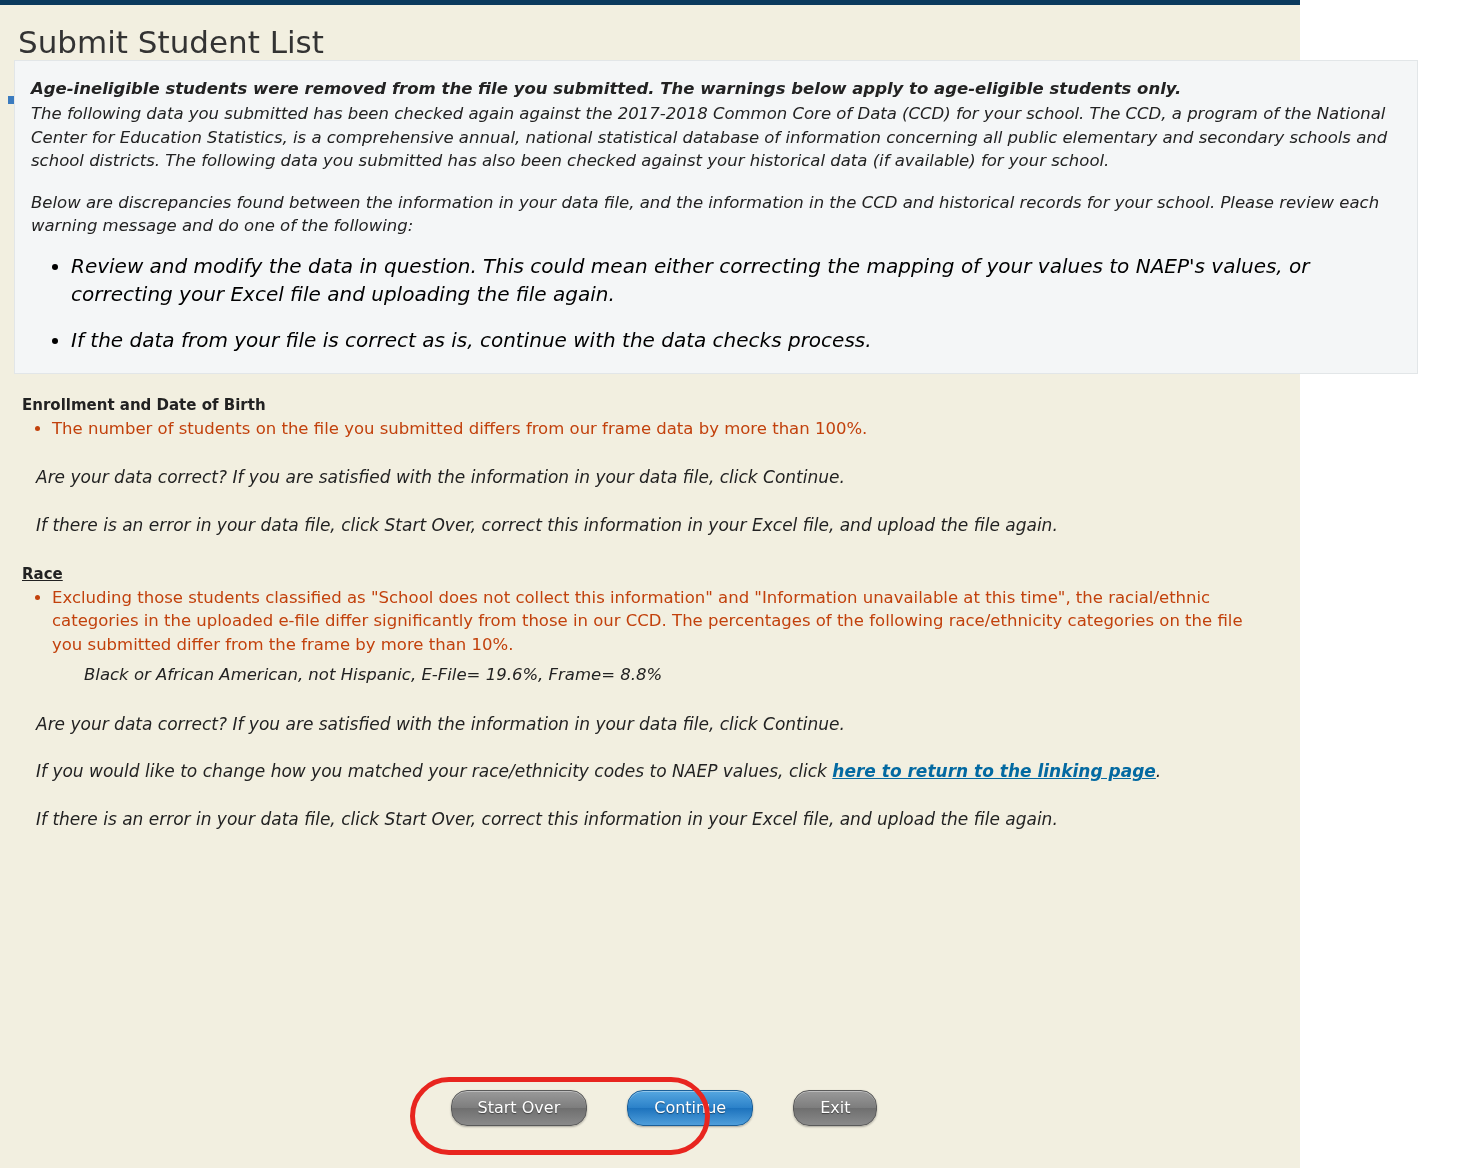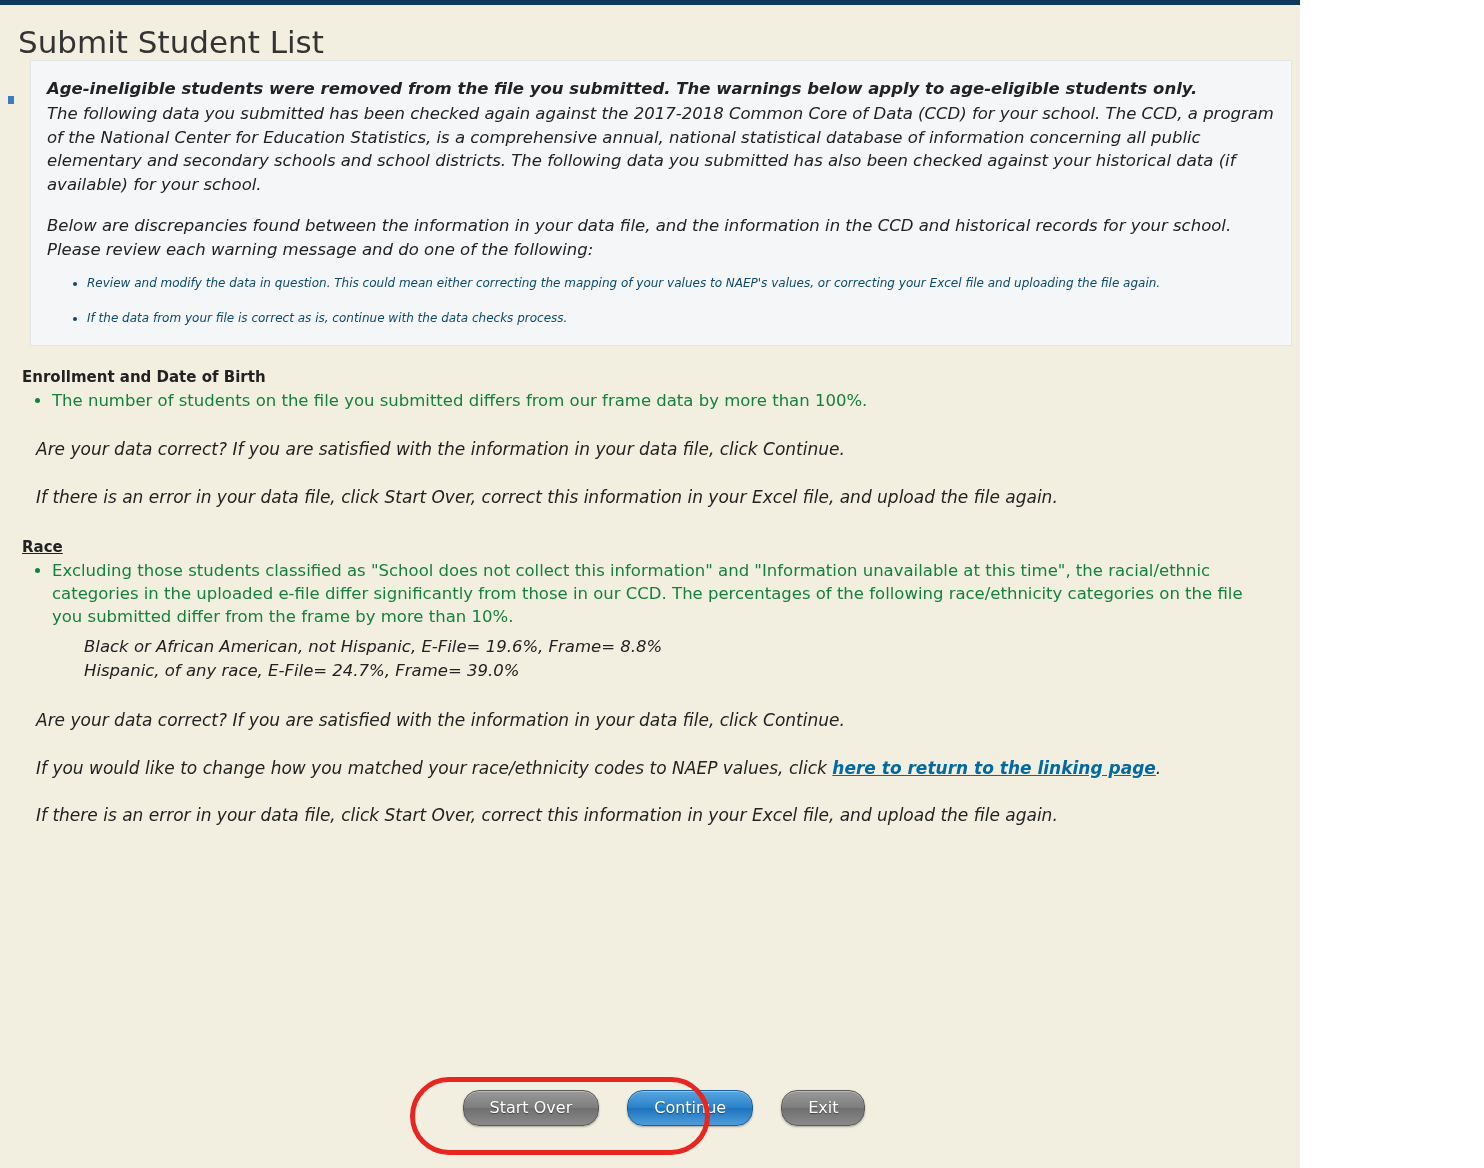--- a/index.html
+++ b/index.html
@@ -58,22 +58,22 @@
   }
   .blue-tick {
     position: absolute;
     left: 8px;
     top: 96px;
     width: 6px;
     height: 8px;
     background: #3b7bbf;
   }
   .info-box {
-    margin: 0 0 0 30px;
-    width: 1262px;
+    margin: 0 0 0 14px;
+    width: 1404px;
     background: #f4f6f7;
     border: 1px solid #e2e6e8;
     box-sizing: border-box;
     padding: 16px 8px 18px 16px;
   }
   .info-box p {
     margin: 0 0 14px 0;
     font-style: italic;
     font-size: 16.5px;
     line-height: 1.42;
@@ -85,24 +85,24 @@
   }
   .info-box p.para-1 {
     margin-bottom: 18px;
   }
   .info-box ul {
     margin: 0 0 0 0;
     padding-left: 40px;
   }
   .info-box li {
     font-style: italic;
-    font-size: 12px;
+    font-size: 20px;
     line-height: 1.42;
     margin-bottom: 18px;
-    color: #0c4a6e;
+    color: #000000;
   }
   .info-box li:last-child { margin-bottom: 0; }
 
   .section {
     margin: 22px 0 0 22px;
     width: 1250px;
   }
   .sec-head {
     font-size: 15px;
     font-weight: bold;
@@ -112,21 +112,21 @@
   .sec-head.underline {
     text-decoration: underline;
   }
   ul.findings {
     margin: 0;
     padding-left: 30px;
   }
   ul.findings li {
     font-size: 16.5px;
     line-height: 1.4;
-    color: #15803d;
+    color: #c2410c;
     margin: 0;
   }
   .note {
     font-style: italic;
     font-size: 17px;
     line-height: 1.4;
     color: #222;
     margin: 26px 0 0 14px;
   }
   .note.tight { margin-top: 24px; }
@@ -146,21 +146,21 @@
   }
 
   .button-row {
     position: absolute;
     left: 0;
     top: 1090px;
     width: 1328px;
     display: flex;
     justify-content: center;
     align-items: center;
-    gap: 28px;
+    gap: 40px;
   }
   .btn {
     font-family: "DejaVu Sans", "Liberation Sans", sans-serif;
     font-size: 16px;
     color: #ffffff;
     border: 1px solid #5a5a5a;
     border-radius: 16px;
     padding: 8px 26px;
     cursor: pointer;
     text-shadow: 0 1px 1px rgba(0,0,0,.45);
@@ -218,21 +218,20 @@
       <div class="note tight">If there is an error in your data file, click Start Over, correct this information in your Excel file, and upload the file again.</div>
     </div>
 
     <div class="section" style="margin-top:28px;">
       <div class="sec-head underline">Race</div>
       <ul class="findings">
         <li>Excluding those students classified as "School does not collect this information" and "Information unavailable at this time", the racial/ethnic categories in the uploaded e-file differ significantly from those in our CCD. The percentages of the following race/ethnicity categories on the file you submitted differ from the frame by more than 10%.</li>
       </ul>
       <div class="stats">
         <div>Black or African American, not Hispanic, E-File= 19.6%, Frame= 8.8%</div>
-        <div>Hispanic, of any race, E-File= 24.7%, Frame= 39.0%</div>
       </div>
       <div class="note">Are your data correct? If you are satisfied with the information in your data file, click Continue.</div>
       <div class="note tight"><span>If you would like to change how you matched your race/ethnicity codes to NAEP values, click </span><a class="inline-link" href="#">here to return to the linking page</a><span>.</span></div>
       <div class="note tight">If there is an error in your data file, click Start Over, correct this information in your Excel file, and upload the file again.</div>
     </div>
 
     <div class="button-row">
       <button class="btn btn-grey">Start Over</button>
       <button class="btn btn-blue">Continue</button>
       <button class="btn btn-grey">Exit</button>

